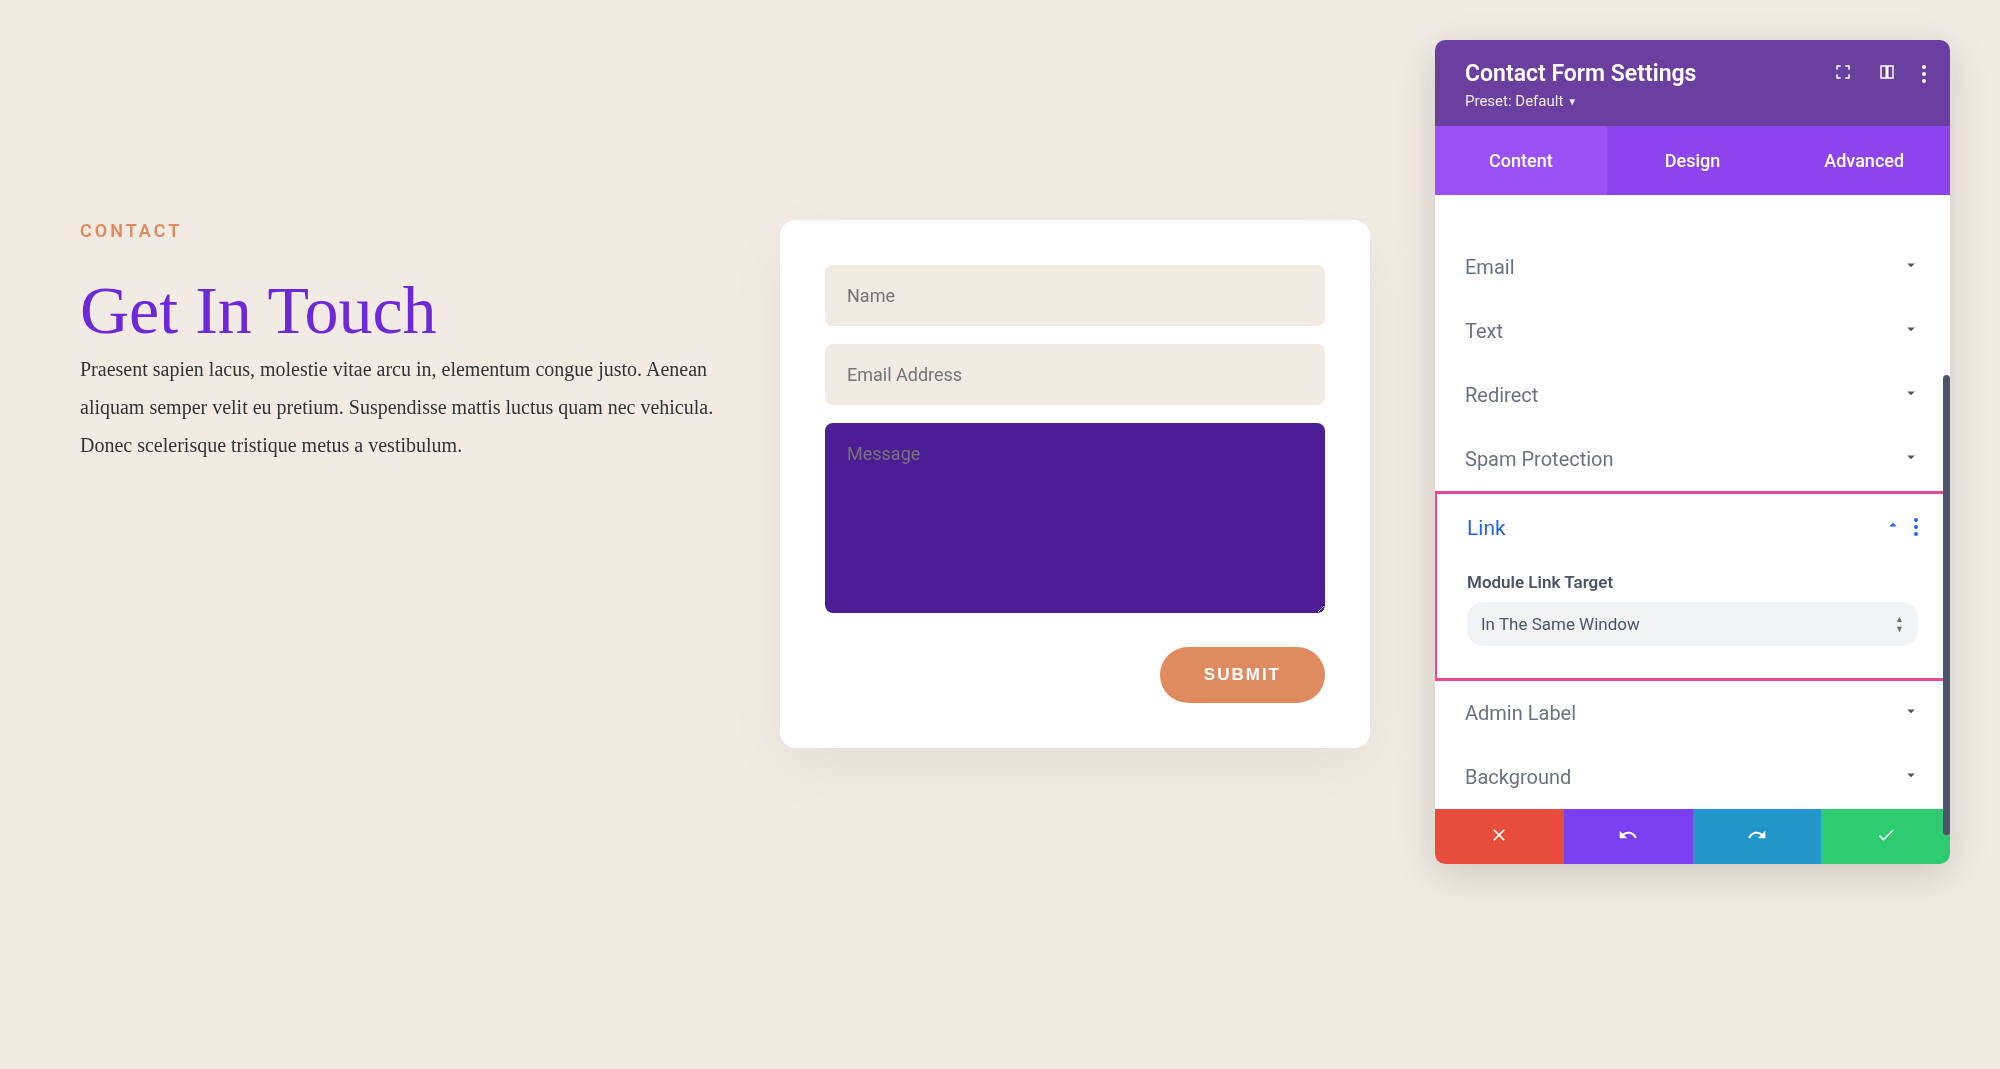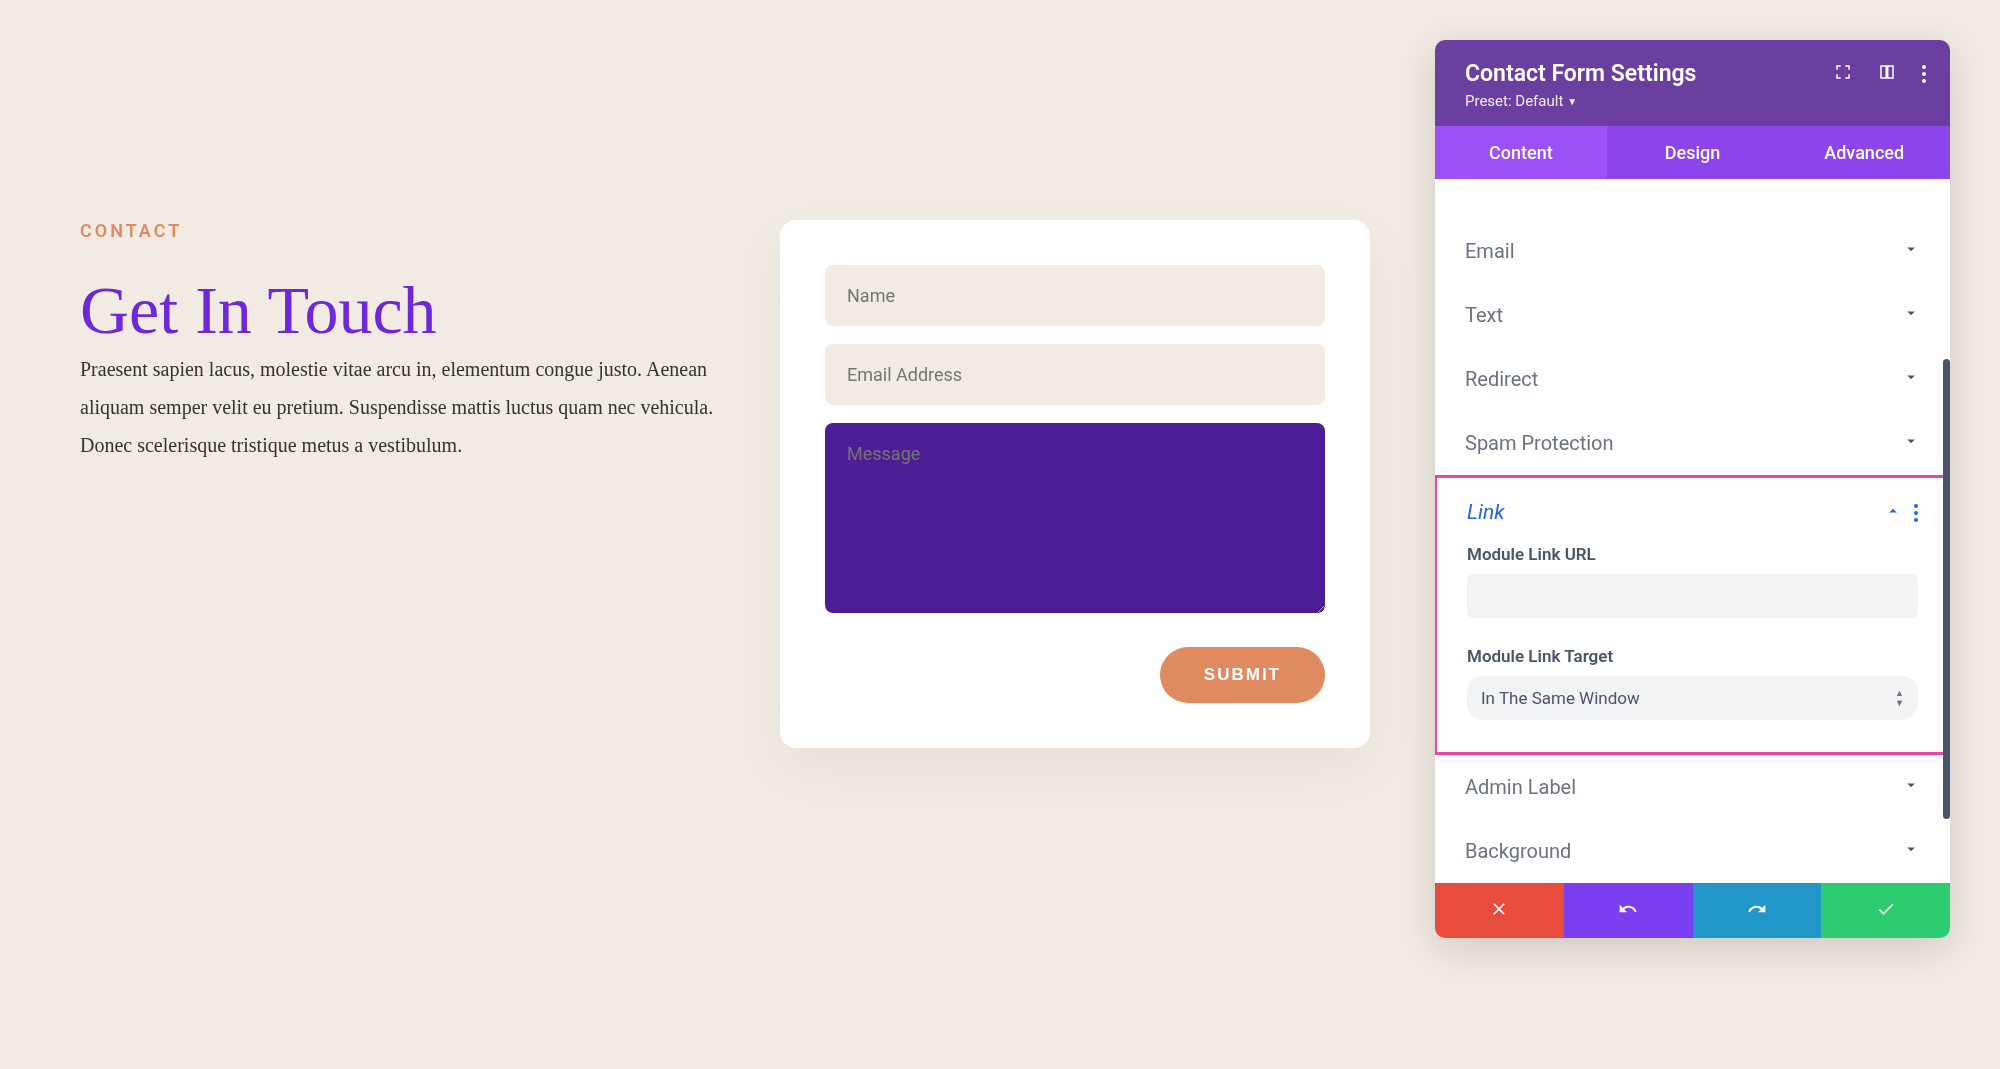--- a/index.html
+++ b/index.html
@@ -119,21 +119,21 @@
       align-items: center;
       gap: 4px;
     }
     .panel-tabs {
       display: flex;
       background: #8e44ec;
     }
     .panel-tab {
       flex: 1;
       text-align: center;
-      padding: 16px 0;
+      padding: 24px 0;
       color: #fff;
       font-size: 18px;
       font-weight: 500;
       cursor: pointer;
     }
     .panel-tab.active {
       background: #9b51f5;
     }
     .panel-body {
       background: #fff;
@@ -162,23 +162,22 @@
     }
     .chev { color: #4a5568; }
     .link-section {
       border: 3px solid #ec4899;
       margin: 0 -1px;
       padding-bottom: 24px;
     }
     .link-header {
       display: flex;
       justify-content: space-between;
-      align-items: flex-end;
+      align-items: flex-start;
       padding: 22px 30px 12px 30px;
-      font-style: italic;
     }
     .link-title {
       color: #2563eb;
       font-size: 21px;
       font-weight: 400;
     }
     .link-header-icons {
       display: flex;
       gap: 12px;
       align-items: center;
@@ -327,24 +326,20 @@
               </svg></span>
           <span>
               <div class="dots-v" style="color:#2563eb;">
                 <span></span>
                 <span></span>
                 <span></span>
               </div>
             </span>
         </div>
       </div>
-      <div class="field-group">
-        <div class="field-label">Module Link URL</div>
-        <input class="field-input" value="" style="">
-      </div>
       <div class="field-group" style="margin-top:12px;">
         <div class="field-label">Module Link Target</div>
         <div class="field-select">
           <span>In The Same Window</span>
           <span class="sort-arrows">
               <span>▲</span>
               <span>▼</span>
             </span>
         </div>
       </div>

